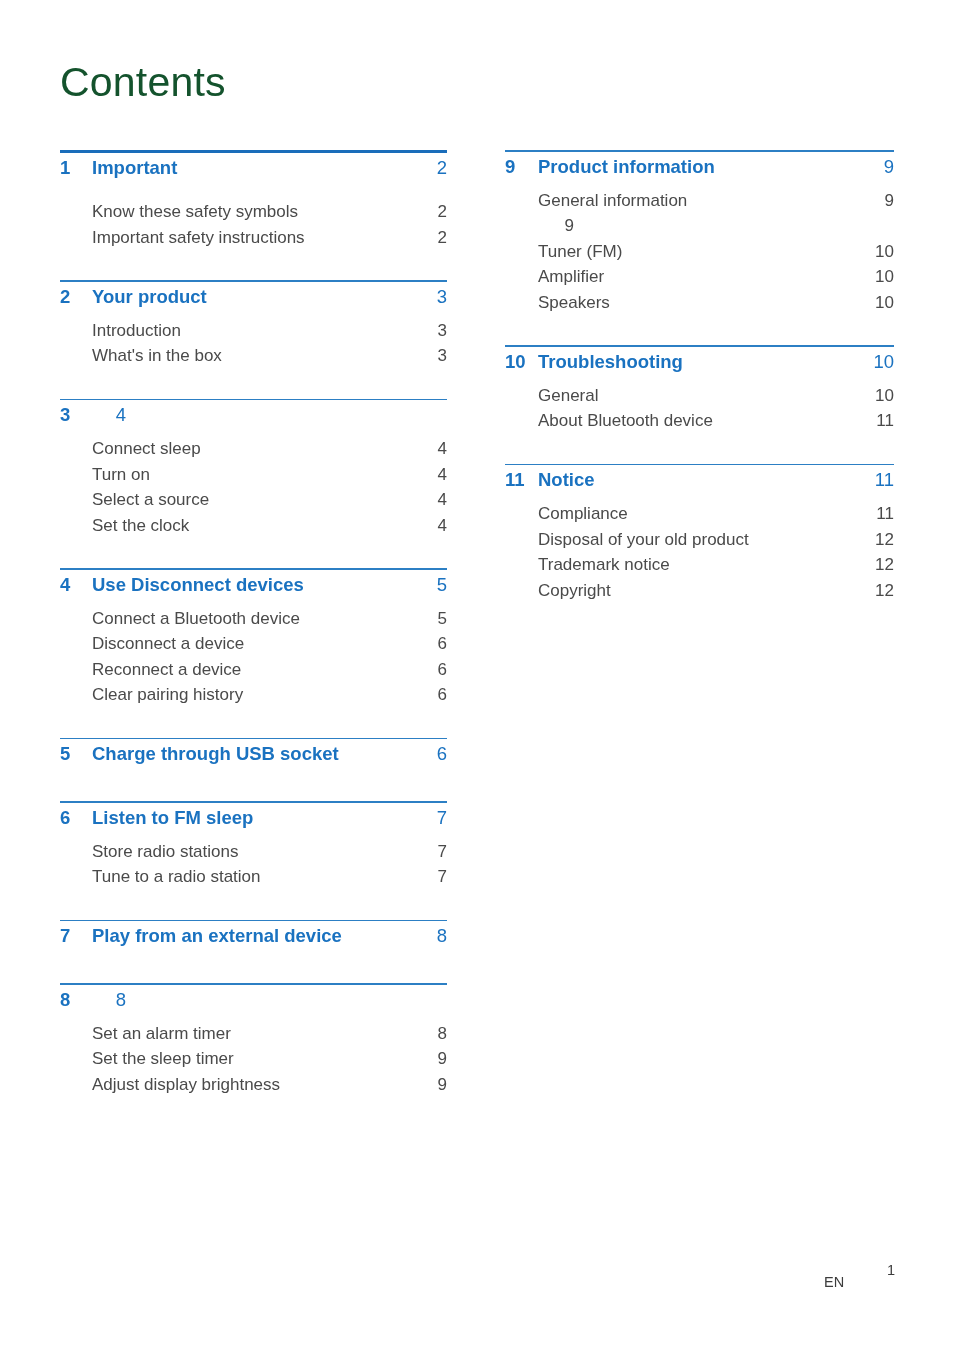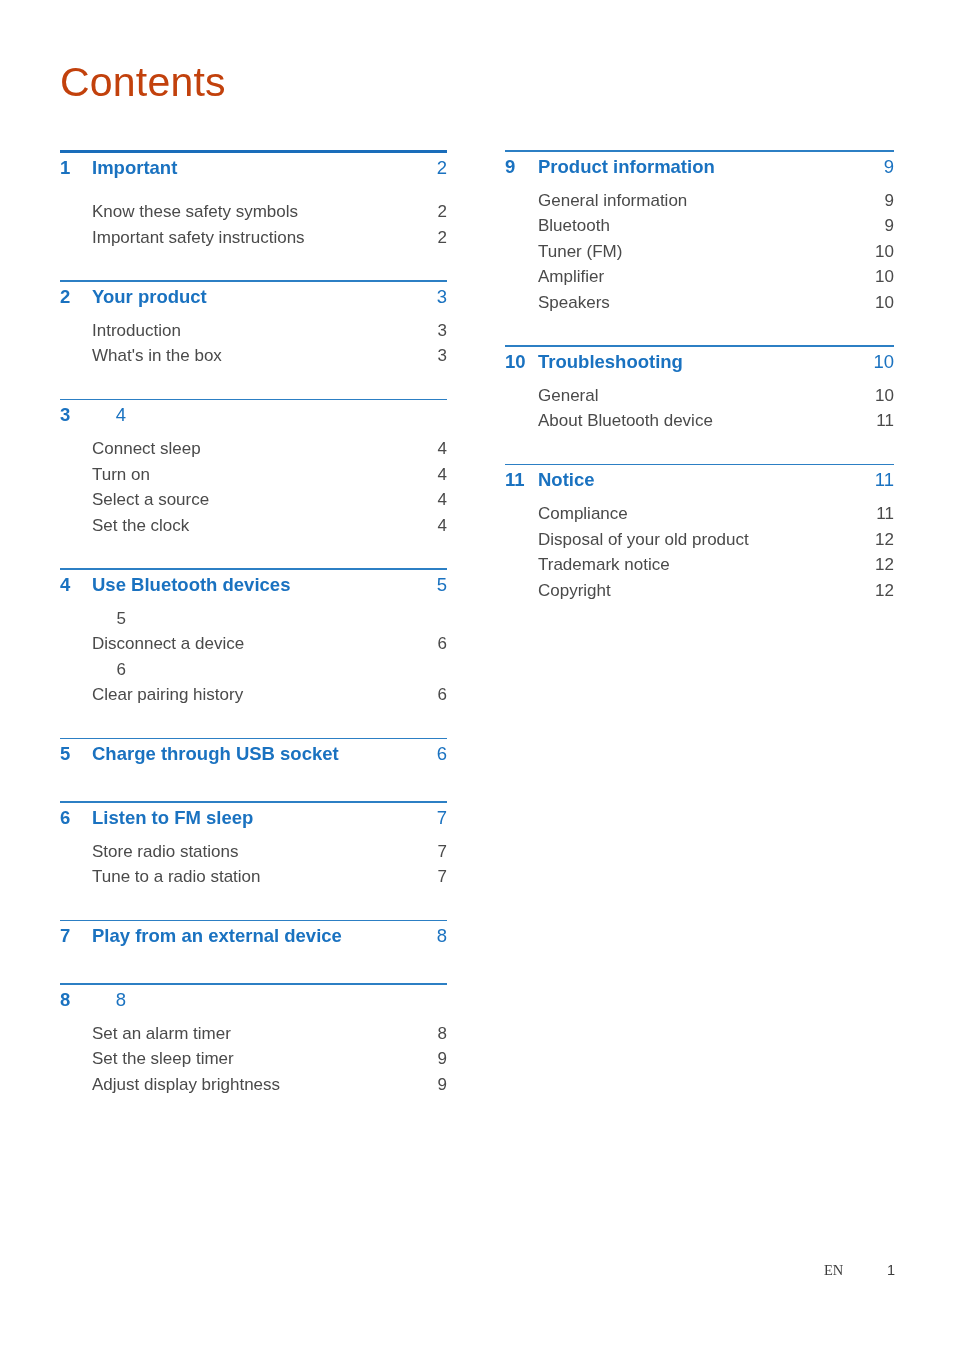--- a/index.html
+++ b/index.html
@@ -17,21 +17,21 @@
     overflow: hidden;
   }
 
   
   .doc-title {
     position: absolute;
     left: 60px;
     top: 62px;
     font-size: 41px;
     font-weight: 400;
-    color: #c2410c;
+    color: #14532d;
     letter-spacing: 0.2px;
     line-height: 1;
   }
 
   
   .columns {
     position: absolute;
     left: 0;
     top: 150px;
     width: 954px;
@@ -117,22 +117,21 @@
     position: absolute;
     left: 0;
     top: 1262px;
     width: 954px;
     font-size: 14.5px;
     color: #3c3c3c;
   }
   .footer .lang {
     position: absolute;
     left: 824px;
-    top: 0;
-    font-family: Liberation Serif, serif;
+    top: 12px;
   }
   .footer .pageno {
     position: absolute;
     left: 887px;
     top: 0;
   }
 </style>
 </head>
 <body>
 
@@ -211,35 +210,37 @@
               <span class="label">Set the clock</span>
               <span class="page-no">4</span>
             </div>
           </div>
           <div class="group-spacer-md"></div>
         </div>
         <div class="rule"></div>
         <div class="group">
           <div class="row section">
             <span class="num">4</span>
-            <span class="label">Use Bluetooth devices</span>
+            <span class="label">Use Disconnect devices</span>
             <span class="page-no">5</span>
           </div>
           <div class="group-body">
             <div class="row item">
               <span class="num"></span>
+              <span class="label">Connect a Bluetooth device</span>
               <span class="page-no">5</span>
             </div>
             <div class="row item">
               <span class="num"></span>
               <span class="label">Disconnect a device</span>
               <span class="page-no">6</span>
             </div>
             <div class="row item">
               <span class="num"></span>
+              <span class="label">Reconnect a device</span>
               <span class="page-no">6</span>
             </div>
             <div class="row item">
               <span class="num"></span>
               <span class="label">Clear pairing history</span>
               <span class="page-no">6</span>
             </div>
           </div>
           <div class="group-spacer-md"></div>
         </div>
@@ -319,21 +320,20 @@
             <span class="page-no">9</span>
           </div>
           <div class="group-body">
             <div class="row item">
               <span class="num"></span>
               <span class="label">General information</span>
               <span class="page-no">9</span>
             </div>
             <div class="row item">
               <span class="num"></span>
-              <span class="label">Bluetooth</span>
               <span class="page-no">9</span>
             </div>
             <div class="row item">
               <span class="num"></span>
               <span class="label">Tuner (FM)</span>
               <span class="page-no">10</span>
             </div>
             <div class="row item">
               <span class="num"></span>
               <span class="label">Amplifier</span>

